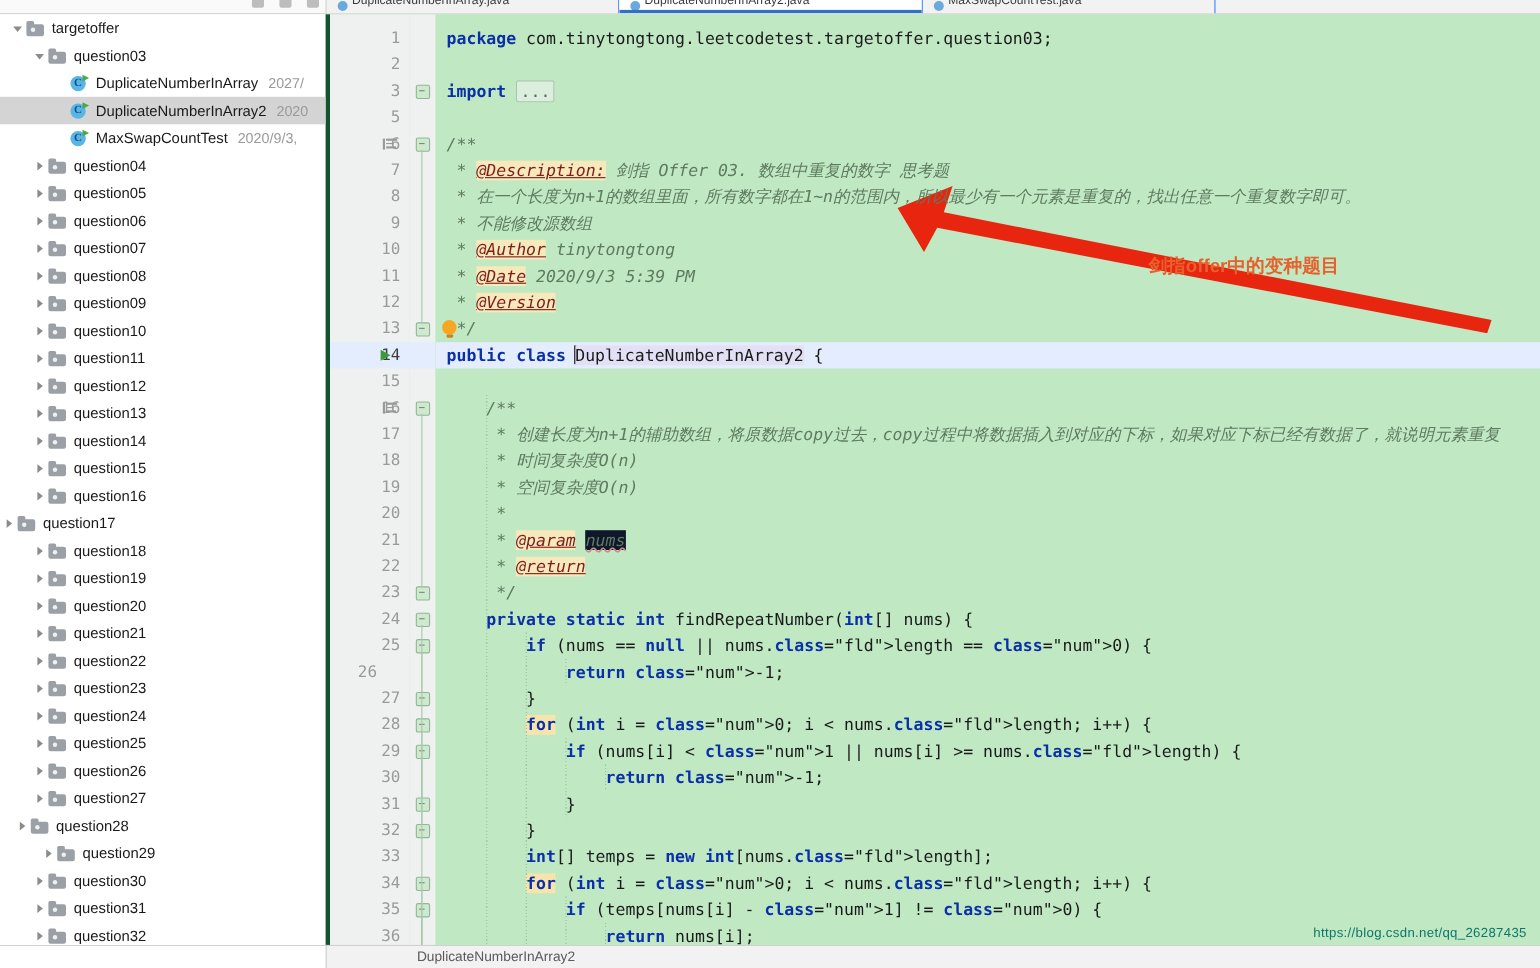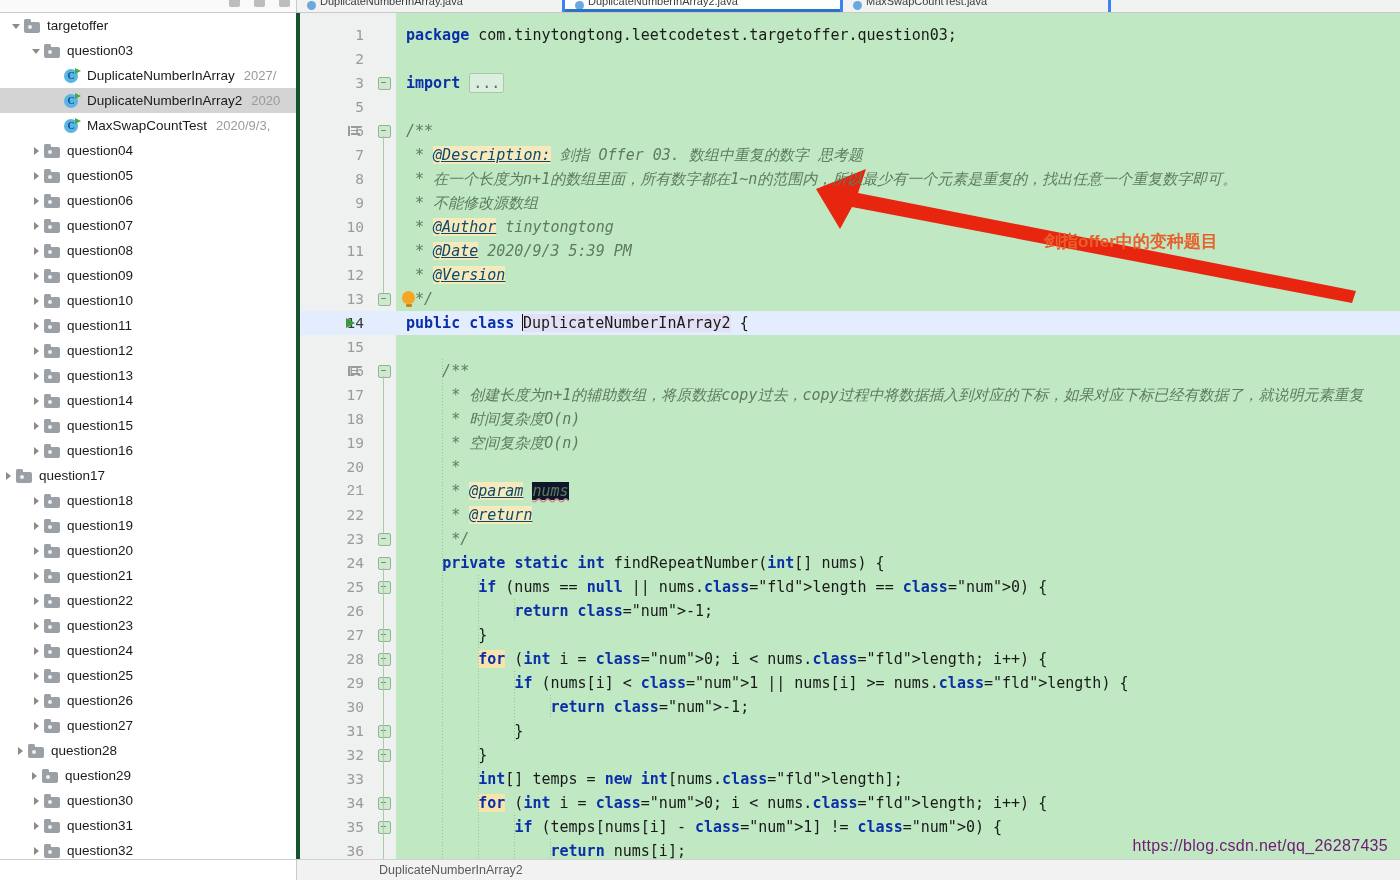--- a/index.html
+++ b/index.html
@@ -12,21 +12,21 @@
   .app{position:relative;width:1400px;height:880px;display:flex;flex-direction:column;}
 
   
   .topstrip{height:12px;display:flex;background:#f2f2f2;border-bottom:1px solid #c9c9c9;flex:0 0 12px;}
   .topstrip .tb-left{width:296px;background:#fafafa;border-right:1px solid #c9c9c9;position:relative;}
   .tb-icons{position:absolute;right:6px;top:-4px;display:flex;gap:14px;align-items:center;}
   .tb-icons i{display:block;width:11px;height:11px;opacity:.55;background:#8a8a8a;
       -webkit-mask-repeat:no-repeat;mask-repeat:no-repeat;border-radius:2px;}
   .tabrow{flex:1;display:flex;align-items:flex-end;background:#f2f2f2;}
   .tab{height:12px;display:flex;align-items:center;gap:4px;padding:0 10px;
-       border-right:3px solid #3b82f6;position:relative;font-size:11px;color:#3c3c3c;
+       border-right:1px solid #3b82f6;position:relative;font-size:11px;color:#3c3c3c;
        white-space:nowrap;overflow:hidden;background:#f2f2f2;}
   .tab .jicon{width:9px;height:9px;border-radius:50%;background:#6aa9dd;flex:0 0 9px;margin-top:-2px;}
   .tab.active{background:#ffffff;}
   .tab.active:after{content:"";position:absolute;left:0;right:0;bottom:0;height:3px;background:#2d72c4;}
   .tab .tlabel{position:relative;top:-5px;}
 
   
   .main{flex:1;display:flex;min-height:0;}
 
   
@@ -61,21 +61,21 @@
   .ln{position:absolute;right:8px;width:60px;text-align:right;height:24px;line-height:24px;
       font-family:"DejaVu Sans Mono","Liberation Mono",monospace;font-size:14.5px;color:#9a9a9a;}
   .ln.cur{color:#3c3c3c;}
   .rowhl{position:absolute;left:0;height:24px;background:#e3edfd;}
 
   .code{position:absolute;left:10px;height:24px;line-height:24px;white-space:pre;
         font-family:"DejaVu Sans Mono","Liberation Mono",monospace;font-size:15px;color:#1a1a1a;}
 
   .kw{color:#0b2fa8;font-weight:bold;}
   .cmtdoc{color:#5f7a5f;font-style:italic;}
-  .tagd{color:#0c4a6e;text-decoration:underline;background:#f6e9bb;}
+  .tagd{color:#7f1d1d;text-decoration:underline;background:#f6e9bb;}
   .tagw{background:#0f172a;}
   .sq{text-decoration:underline;text-decoration-style:wavy;text-decoration-color:#c88;}
   .hlword{background:#f7e4ad;}
   .idsel{background:#e3e0f5;}
   .caret{display:inline-block;width:1.5px;height:17px;background:#111;vertical-align:-3px;margin:0 -1px;}
   .foldbox{background:#dceedd;border:1px solid #a8c8aa;border-radius:2px;padding:0 3px;color:#5a6e5a;}
 
   .foldmark{position:absolute;left:6px;width:11px;height:11px;border:1px solid #8fb892;
             border-radius:2px;background:#cfe9d1;}
   .foldmark:before{content:"";position:absolute;left:2px;top:4px;width:5px;height:1px;background:#6e8f70;}
@@ -88,21 +88,21 @@
   .bulb{position:absolute;width:13px;height:13px;border-radius:50% 50% 45% 45%;background:#f7a623;}
   .bulb:after{content:"";position:absolute;left:3.5px;bottom:-3px;width:6px;height:3px;background:#c8851a;border-radius:1px;}
 
   
   .iguide{position:absolute;width:1px;background:repeating-linear-gradient(to bottom,#9cc09e 0 1px,transparent 1px 3px);}
 
   
   .annot{position:absolute;color:#e8602c;font-size:17px;font-weight:bold;white-space:nowrap;}
   svg.arrow{position:absolute;pointer-events:none;}
 
-  .watermark{position:absolute;right:12px;bottom:4px;color:#701a75;font-size:16px;
+  .watermark{position:absolute;right:12px;bottom:4px;color:#0f766e;font-size:12px;
              font-family:"Liberation Sans",sans-serif;letter-spacing:.3px;}
 
   
   .bottombar{height:20px;flex:0 0 20px;background:#f2f2f2;border-top:1px solid #d0d0d0;display:flex;}
   .bc-left{width:296px;flex:0 0 296px;background:#ffffff;border-right:1px solid #c9c9c9;}
   .bc-right{flex:1;display:flex;align-items:center;padding-left:82px;font-size:12.5px;color:#5a5a5a;}
 </style>
 </head>
 <body>
 
@@ -509,21 +509,21 @@
               <path d="M3 1 L8 5 L3 9 Z" fill="#8b8b8b"></path>
             </svg>
           </span>
           <span class="ficon">
             <span class="f-tab"></span>
             <span class="f-body"></span>
             <span class="f-dot"></span>
           </span>
           <span class="tname">question28</span>
         </div>
-        <div class="trow" style="padding-left: 26px;">
+        <div class="trow" style="padding-left: 36px;">
           <span class="twist">
             <svg width="10" height="10" viewBox="0 0 10 10">
               <path d="M3 1 L8 5 L3 9 Z" fill="#8b8b8b"></path>
             </svg>
           </span>
           <span class="ficon">
             <span class="f-tab"></span>
             <span class="f-body"></span>
             <span class="f-dot"></span>
           </span>
@@ -586,26 +586,26 @@
             <div class="ln" style="top: 226px;">11</div>
             <div class="ln" style="top: 250px;">12</div>
             <div class="ln" style="top: 274px;">13</div>
             <div class="ln cur" style="top: 298px;">14</div>
             <div class="ln" style="top: 322px;">15</div>
             <div class="ln" style="top: 346px;">16</div>
             <div class="ln" style="top: 370px;">17</div>
             <div class="ln" style="top: 394px;">18</div>
             <div class="ln" style="top: 418px;">19</div>
             <div class="ln" style="top: 442px;">20</div>
-            <div class="ln" style="top: 466px; font-family: Liberation Mono, monospace;">21</div>
+            <div class="ln" style="top: 466px;">21</div>
             <div class="ln" style="top: 490px;">22</div>
             <div class="ln" style="top: 514px;">23</div>
             <div class="ln" style="top: 538px;">24</div>
             <div class="ln" style="top: 562px;">25</div>
-            <div class="ln" style="top: 586px;">26</div>
+            <div class="ln" style="top: 586px; text-align: center;">26</div>
             <div class="ln" style="top: 610px;">27</div>
             <div class="ln" style="top: 634px;">28</div>
             <div class="ln" style="top: 658px;">29</div>
             <div class="ln" style="top: 682px;">30</div>
             <div class="ln" style="top: 706px;">31</div>
             <div class="ln" style="top: 730px;">32</div>
             <div class="ln" style="top: 754px;">33</div>
             <div class="ln" style="top: 778px;">34</div>
             <div class="ln" style="top: 802px;">35</div>
             <div class="ln" style="top: 826px;">36</div>

